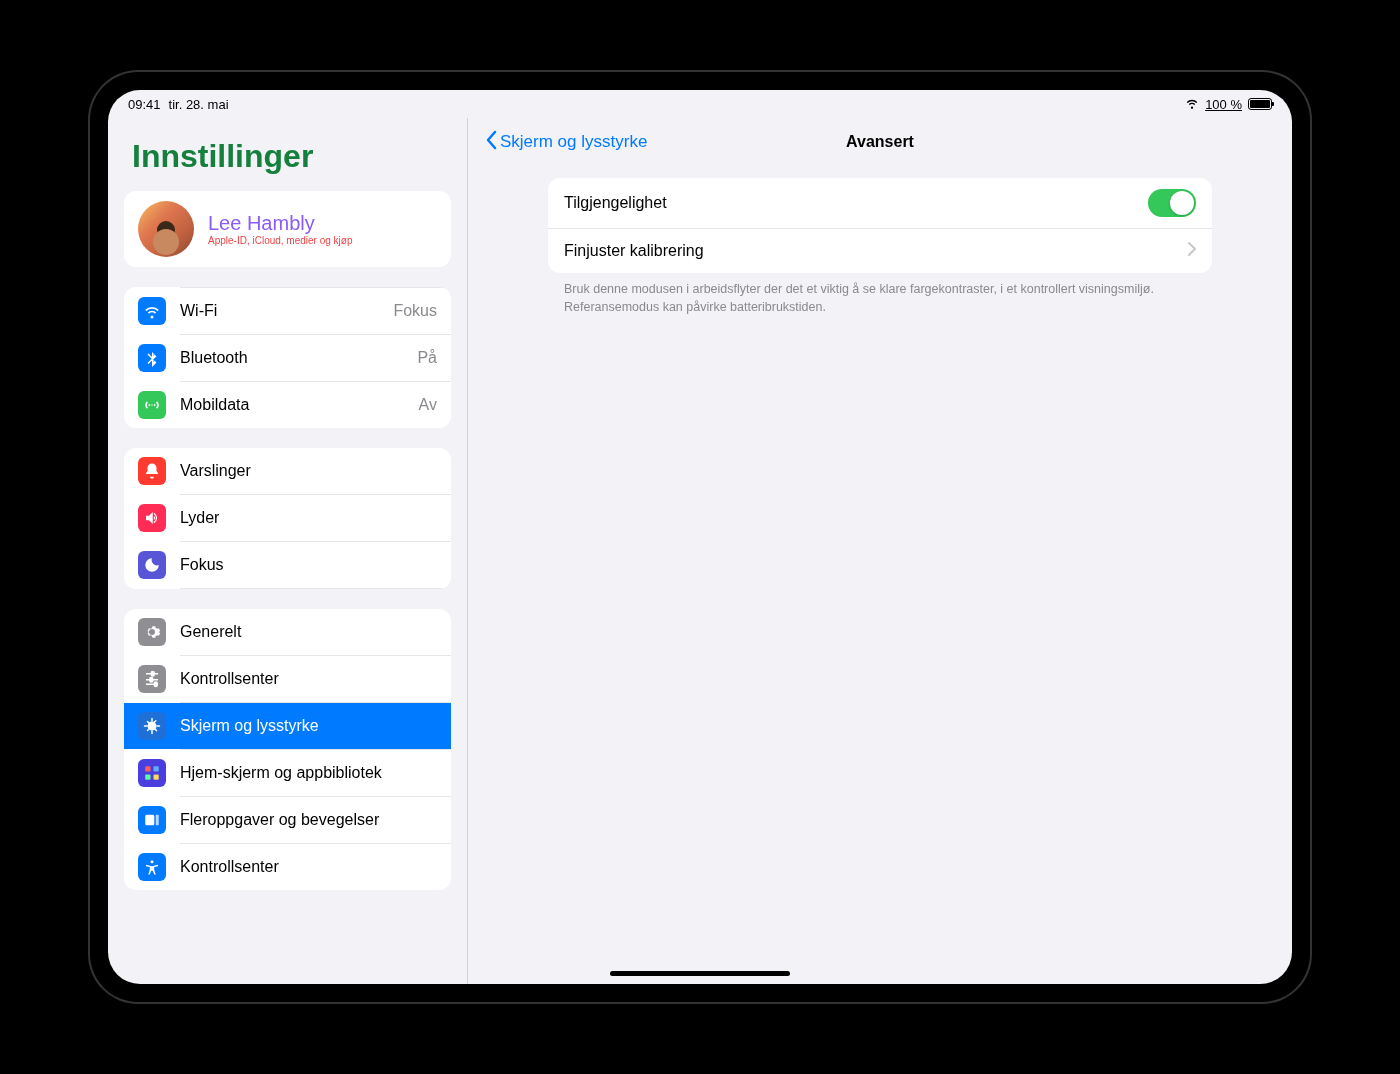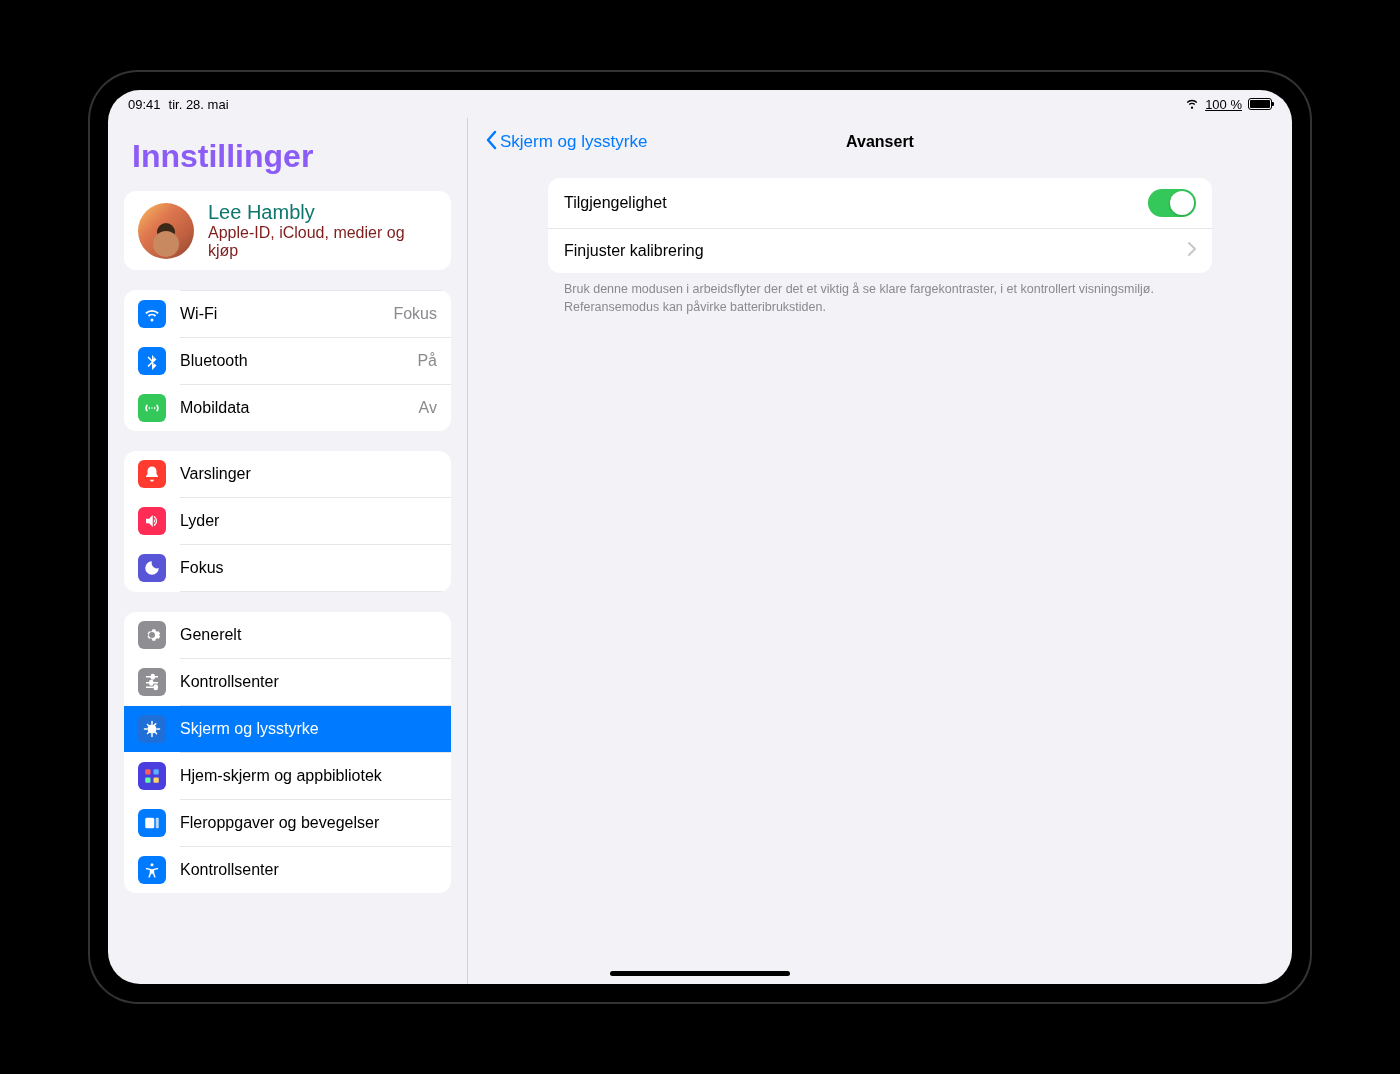--- a/index.html
+++ b/index.html
@@ -94,21 +94,21 @@
     }
     .sidebar {
       width: 360px;
       border-right: 1px solid #d1d1d6;
       overflow-y: auto;
       padding: 0 16px;
     }
     .sidebar-title {
       font-size: 32px;
       font-weight: 700;
-      color: #8b5cf6;
+      color: #15803d;
       margin: 20px 0 16px 8px;
     }
     .section {
       background: #fff;
       border-radius: 12px;
       margin-bottom: 20px;
       overflow: hidden;
     }
     .profile-row {
       display: flex;
@@ -135,25 +135,25 @@
       background:#c88860;
       box-shadow: 0 -12px 0 -4px #3a2818;
     }
     .profile-info {
       display: flex;
       flex-direction: column;
     }
     .profile-name {
       font-size: 20px;
       font-weight: 400;
-      color: #0f766e;
+      color: #8b5cf6;
     }
     .profile-sub {
-      font-size: 16px;
-      color: #7f1d1d;
+      font-size: 10px;
+      color: #ef4444;
     }
     .row {
       display: flex;
       align-items: center;
       padding: 9px 14px;
       gap: 14px;
       position: relative;
       min-height: 44px;
     }
     .row-sep {

